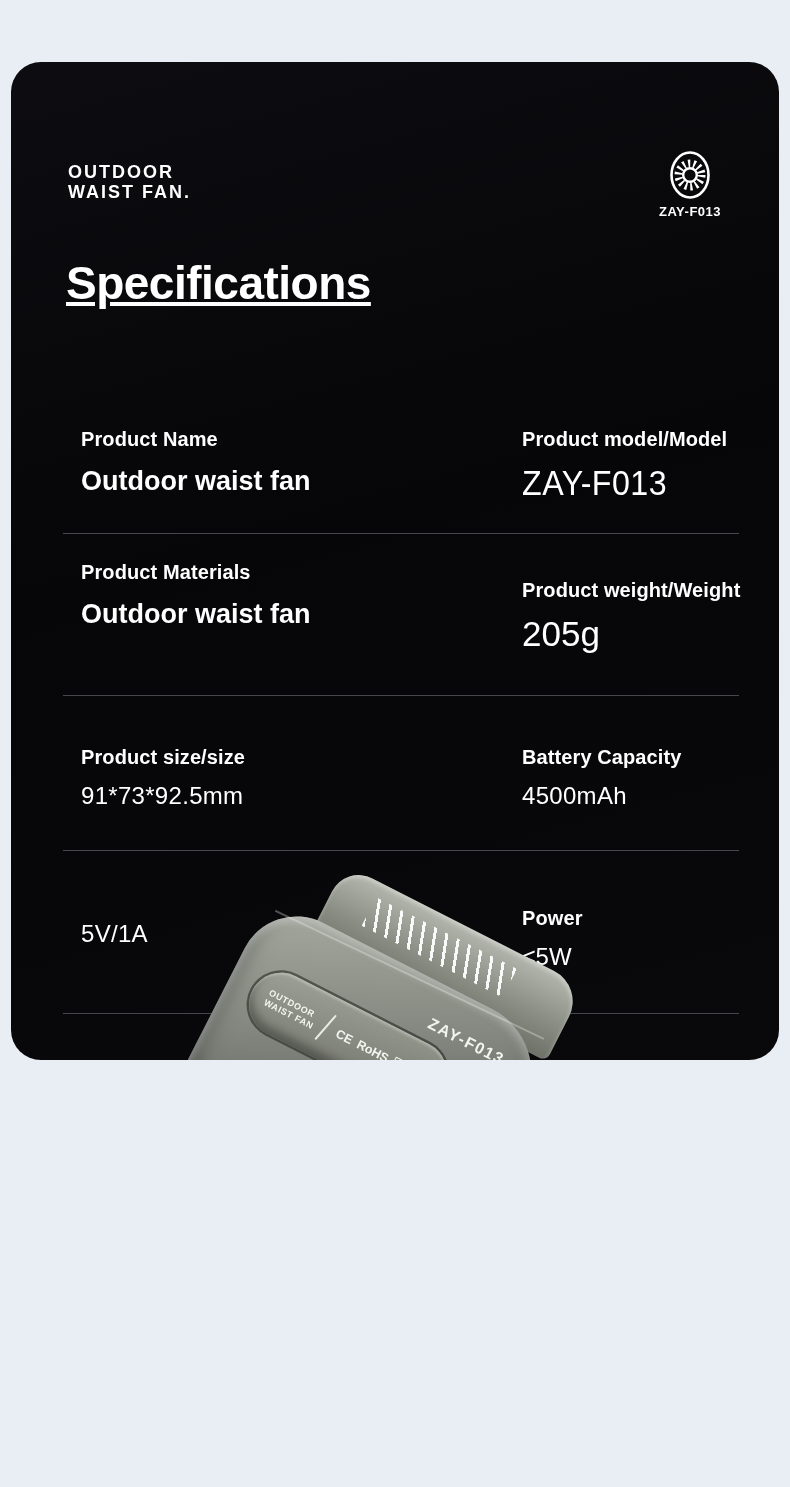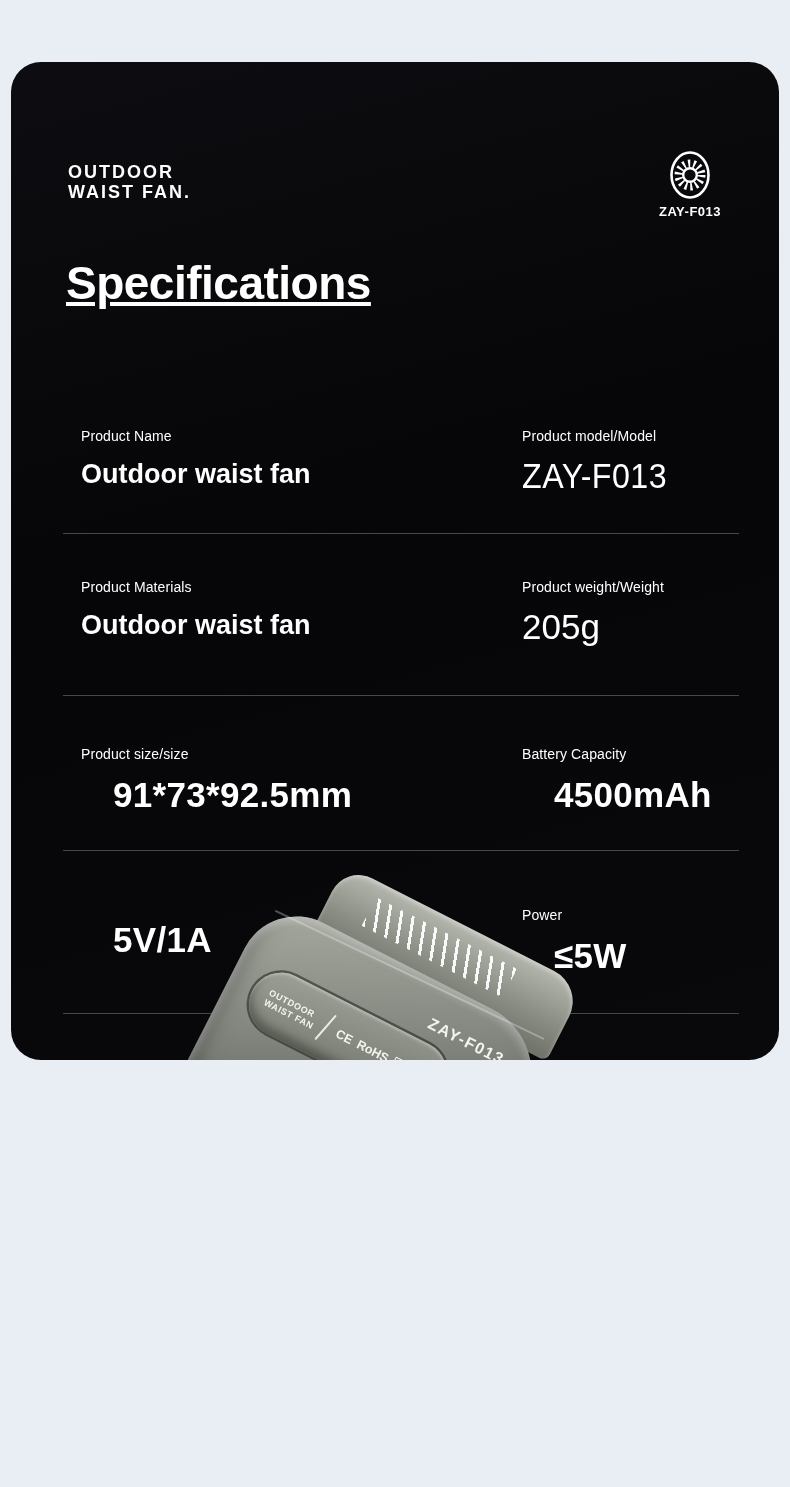--- a/index.html
+++ b/index.html
@@ -17,28 +17,28 @@
   }
   
   .brand{position:absolute;left:57px;top:100px;font-size:18px;font-weight:800;
     letter-spacing:2px;line-height:1.12;white-space:pre;}
   .logo{position:absolute;left:636px;top:88px;width:86px;text-align:center;}
   .logo svg{display:block;margin:0 auto;}
   .logo-model{font-size:13px;font-weight:700;letter-spacing:.5px;margin-top:4px;}
   .title{position:absolute;left:55px;top:194px;font-size:46px;font-weight:800;letter-spacing:-.5px;text-decoration:underline;}
   
   .cell{position:absolute;width:370px;}
-  .cell .lbl{font-size:14px;font-weight:400;letter-spacing:.1px;}
+  .cell .lbl{font-size:20px;font-weight:700;letter-spacing:.1px;}
   .v-bold{font-size:27px;font-weight:700;margin-top:15px;}
   .v-big{font-size:35px;font-weight:400;margin-top:12px;}
   .v-cond{display:inline-block;transform:scaleX(.92);transform-origin:left center;letter-spacing:.5px;}
-  .v-light{font-size:35px;font-weight:700;margin-top:13px;letter-spacing:.3px;margin-left:32px;}
+  .v-light{font-size:24px;font-weight:400;margin-top:13px;letter-spacing:.3px;}
   .hr{position:absolute;left:52px;width:676px;height:1px;background:#46474d;}
   .c0{left:70px;top:366px}.c1{left:511px;top:366px}
-  .c2{left:70px;top:517px}.c3{left:511px;top:517px}
+  .c2{left:70px;top:499px}.c3{left:511px;top:517px}
   .c4{left:70px;top:684px}.c5{left:511px;top:684px}
   .c6{left:70px;top:845px}.c7{left:511px;top:845px}
   .hr1{top:471px}.hr2{top:633px}.hr3{top:788px}.hr4{top:951px}
   
   .photo{position:absolute;left:0;top:790px;width:768px;height:605px;overflow:hidden;}
   .photo svg{position:absolute;left:0;top:0;}
   .device{position:absolute;left:205px;top:46px;width:320px;height:290px;
     transform:rotate(27deg);}
   .dev-cap{position:absolute;left:52px;top:0;width:268px;height:84px;z-index:1;
     border-radius:30px 34px 8px 8px;

